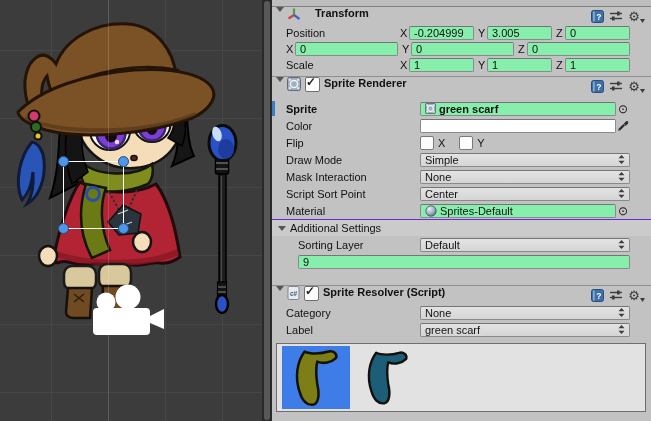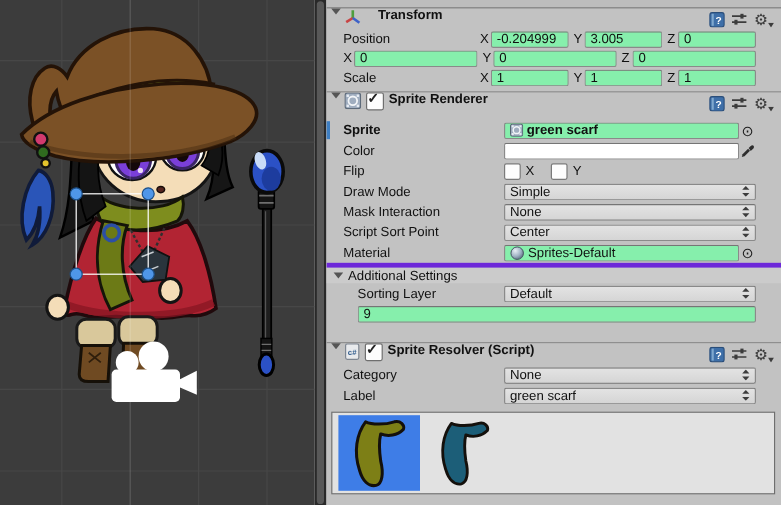--- a/index.html
+++ b/index.html
@@ -43,21 +43,21 @@
   .field.num{flex:1;}
   .dropdown{background:linear-gradient(#E3E3E3,#D5D5D5);justify-content:space-between;}
   .colorfield{background:#FFFFFF;}
   .objfield{gap:3px;}
   .picker{flex:0 0 14px;text-align:center;font-size:12px;line-height:14px;color:#1a1a1a;}
   .rowicon{flex:0 0 14px;display:flex;justify-content:center;align-items:center;}
   .cb{width:12px;height:12px;background:#FDFDFD;border:1px solid #7A7A7A;border-radius:2px;flex:0 0 auto;}
   .flip-area{flex:1;display:flex;align-items:center;gap:4px;}
   .flip-gap{width:6px;}
   .override{position:absolute;left:0;top:1px;bottom:1px;width:3px;}
-  .band{height:17px;display:flex;align-items:center;gap:4px;padding-left:6px;background:#CBCBCB;border-top:4px solid #6d28d9;box-sizing:border-box;}
+  .band{height:17px;display:flex;align-items:center;gap:4px;padding-left:6px;background:#CBCBCB;border-top:1px solid #6d28d9;box-sizing:border-box;}
   .gap3{height:5px;}
   .thumb-box{margin:0 5px 0 4px;height:69px;box-sizing:border-box;border:1px solid #6E6E6E;background:#E2E2E2;display:flex;align-items:flex-start;padding:2px 0 0 5px;}
   .thumb{width:68px;height:63px;display:flex;align-items:center;justify-content:center;flex:0 0 auto;}
   .thumb.plain{width:54px;margin-left:10px;background:transparent;}
   .mini-icon{flex:0 0 auto;display:block;}
 </style>
 </head>
 <body>
 
 <div class="scene">

